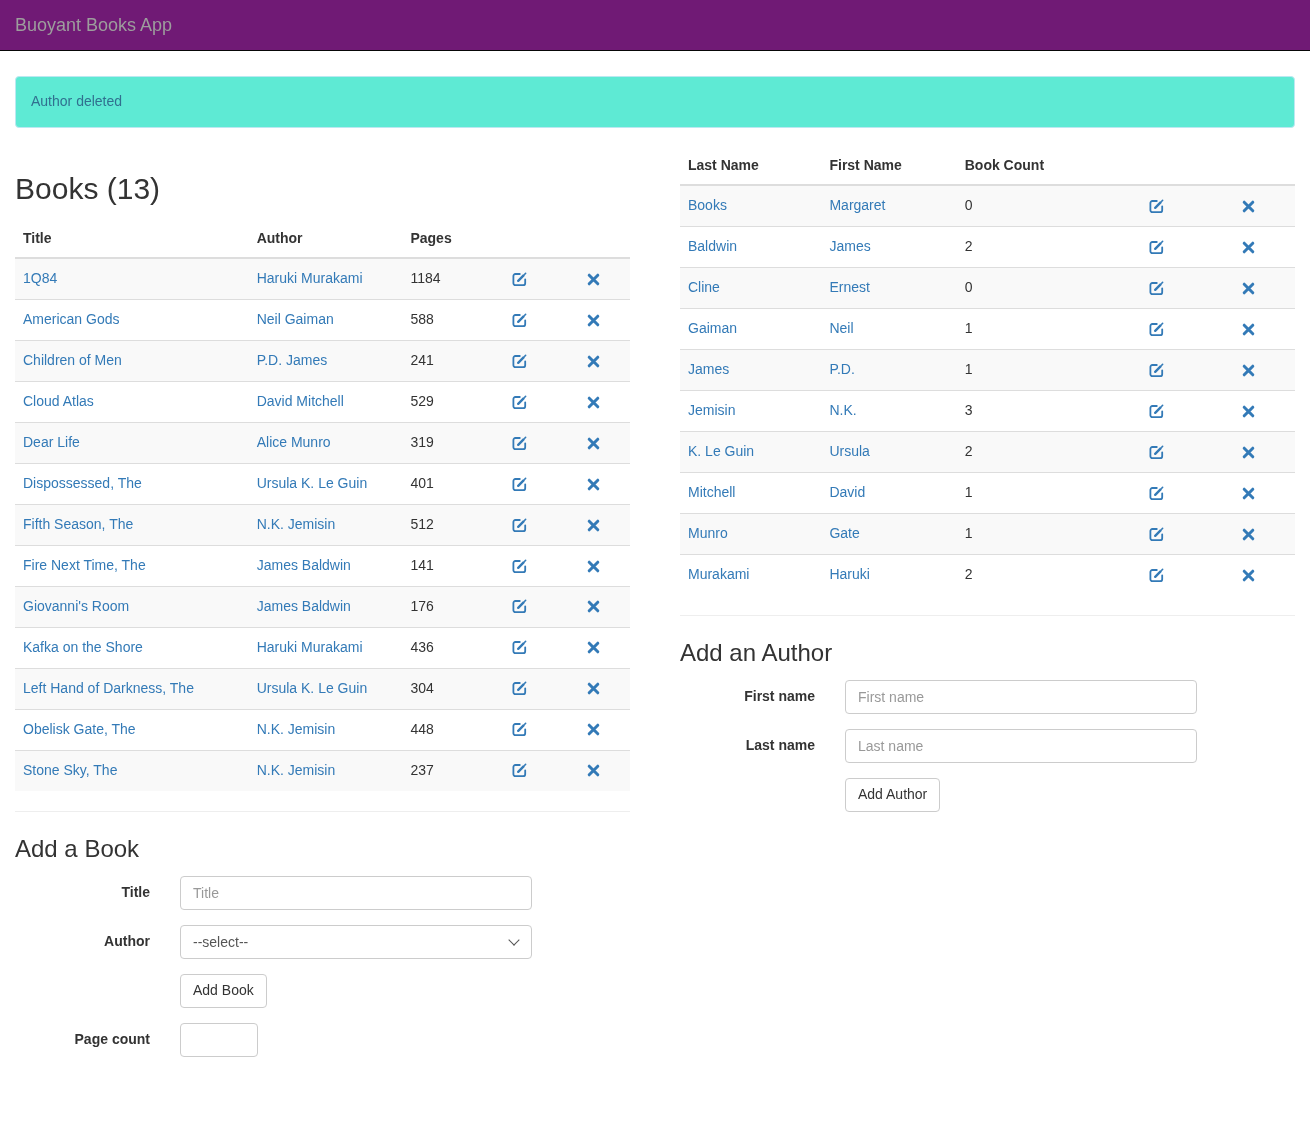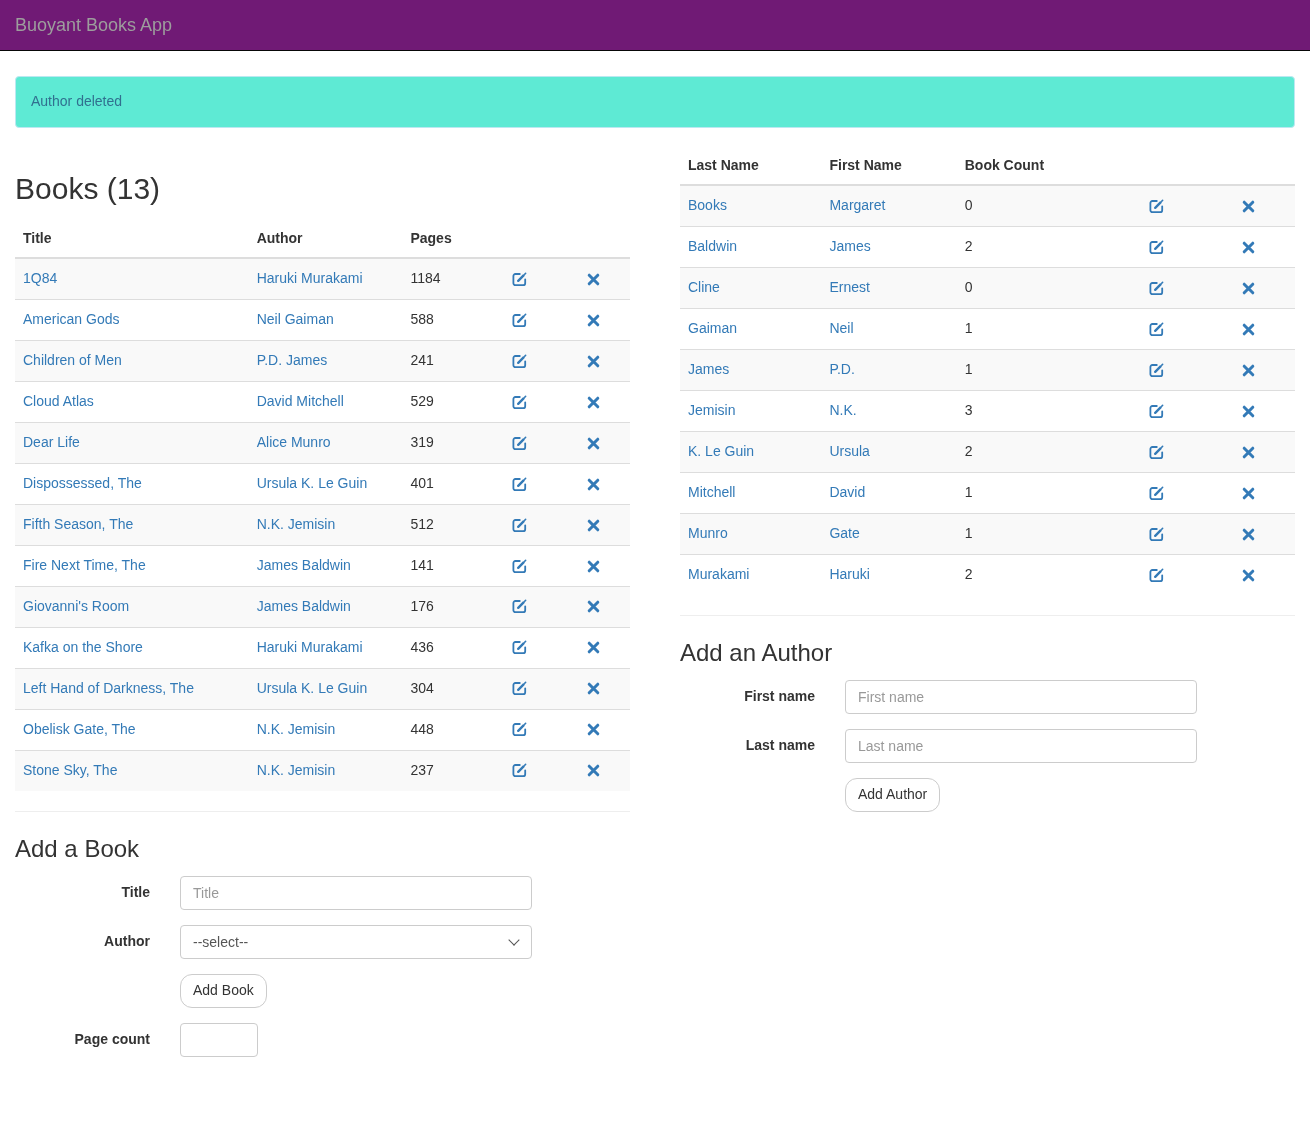--- a/index.html
+++ b/index.html
@@ -95,21 +95,21 @@
     pointer-events: none;
   }
   .btn-default {
     display: inline-block;
     padding: 6px 12px;
     font-size: 14px;
     line-height: 1.42857;
     color: #333;
     background: #fff;
     border: 1px solid #ccc;
-    border-radius: 12px;
+    border-radius: 4px;
     cursor: pointer;
     font-family: inherit;
   }
   .form-offset { margin-left: 165px; }
 </style>
 </head>
 <body>
 
 <nav class="navbar">
   <a class="navbar-brand">Buoyant Books App</a>

